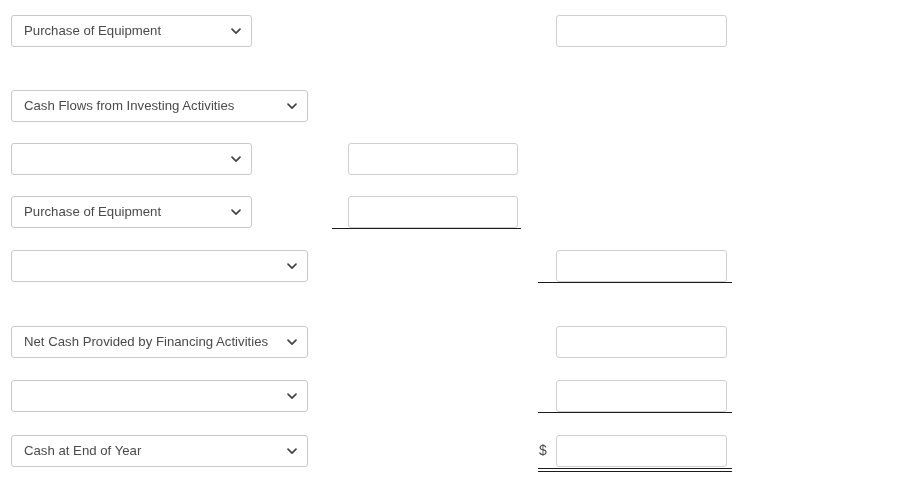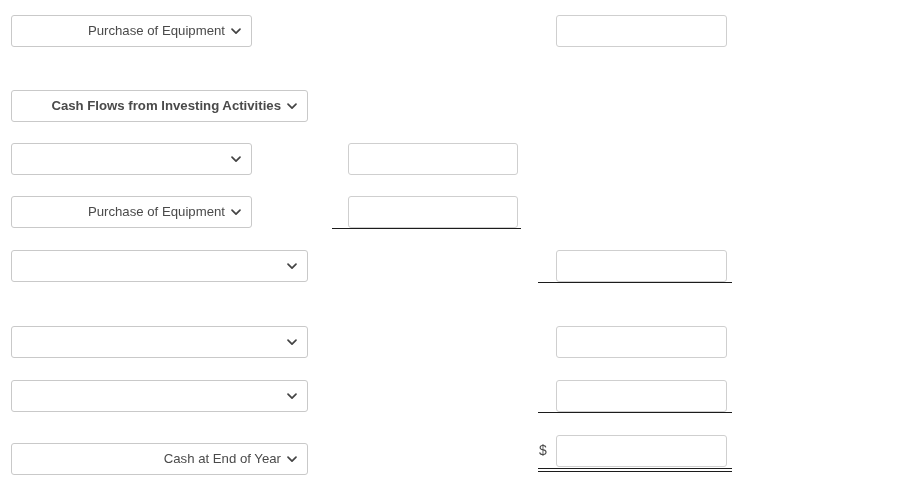--- a/index.html
+++ b/index.html
@@ -47,21 +47,20 @@
     border-radius: 3px;
     -webkit-appearance: none;
     -moz-appearance: none;
     appearance: none;
     white-space: nowrap;
     overflow: hidden;
     text-overflow: clip;
     cursor: pointer;
     display: flex;
     align-items: center;
-    text-align: right;
   }
   .acct-select .sel-label {
     flex: 1 1 auto;
     overflow: hidden;
     white-space: nowrap;
   }
   .acct-select .caret {
     position: absolute;
     right: 9px;
     top: 50%;
@@ -133,21 +132,21 @@
       <span class="caret">
         <svg viewBox="0 0 12 12" xmlns="http://www.w3.org/2000/svg">
             <path d="M2 4.2 L6 8.2 L10 4.2" fill="none" stroke="#444444" stroke-width="1.7" stroke-linecap="round" stroke-linejoin="round"></path>
           </svg>
       </span>
     </div>
     <input class="amt-input" type="text" style="left: 556px; top: 0px;" value="">
   </div>
 
   <div class="row" style="top:90px;">
-    <div class="acct-select w-wide" style="left:11px; top:0;font-weight:bold;">
+    <div class="acct-select w-wide" style="left:11px; top:0;">
       <span class="sel-label">Cash Flows from Investing Activities</span>
       <span class="caret">
         <svg viewBox="0 0 12 12" xmlns="http://www.w3.org/2000/svg">
             <path d="M2 4.2 L6 8.2 L10 4.2" fill="none" stroke="#444444" stroke-width="1.7" stroke-linecap="round" stroke-linejoin="round"></path>
           </svg>
       </span>
     </div>
   </div>
 
   <div class="row" style="top:143px;">
@@ -183,20 +182,21 @@
             <path d="M2 4.2 L6 8.2 L10 4.2" fill="none" stroke="#444444" stroke-width="1.7" stroke-linecap="round" stroke-linejoin="round"></path>
           </svg>
       </span>
     </div>
     <input class="amt-input" type="text" style="left: 556px; top: 0px;" value="">
     <div class="rule-single" style="left:538px; top:32px; width:194px;"></div>
   </div>
 
   <div class="row" style="top:326px;">
     <div class="acct-select w-wide" style="left:11px; top:0;">
+      <span class="sel-label">Net Cash Provided by Financing Activities</span>
       <span class="caret">
         <svg viewBox="0 0 12 12" xmlns="http://www.w3.org/2000/svg">
             <path d="M2 4.2 L6 8.2 L10 4.2" fill="none" stroke="#444444" stroke-width="1.7" stroke-linecap="round" stroke-linejoin="round"></path>
           </svg>
       </span>
     </div>
     <input class="amt-input" type="text" style="left: 556px; top: 0px;" value="">
   </div>
 
   <div class="row" style="top:380px;">
@@ -205,21 +205,21 @@
         <svg viewBox="0 0 12 12" xmlns="http://www.w3.org/2000/svg">
             <path d="M2 4.2 L6 8.2 L10 4.2" fill="none" stroke="#444444" stroke-width="1.7" stroke-linecap="round" stroke-linejoin="round"></path>
           </svg>
       </span>
     </div>
     <input class="amt-input" type="text" style="left: 556px; top: 0px;" value="">
     <div class="rule-single" style="left:538px; top:32px; width:194px;"></div>
   </div>
 
   <div class="row" style="top:435px;">
-    <div class="acct-select w-wide" style="left:11px; top:8px;">
+    <div class="acct-select w-wide" style="left:11px; top:0;">
       <span class="sel-label">Cash at End of Year</span>
       <span class="caret">
         <svg viewBox="0 0 12 12" xmlns="http://www.w3.org/2000/svg">
             <path d="M2 4.2 L6 8.2 L10 4.2" fill="none" stroke="#444444" stroke-width="1.7" stroke-linecap="round" stroke-linejoin="round"></path>
           </svg>
       </span>
     </div>
     <span class="currency" style="left:539px; top:-1px;">$</span>
     <input class="amt-input" type="text" style="left: 556px; top: 0px;" value="">
     <div class="rule-double" style="left:538px; top:33px; width:194px;"></div>

